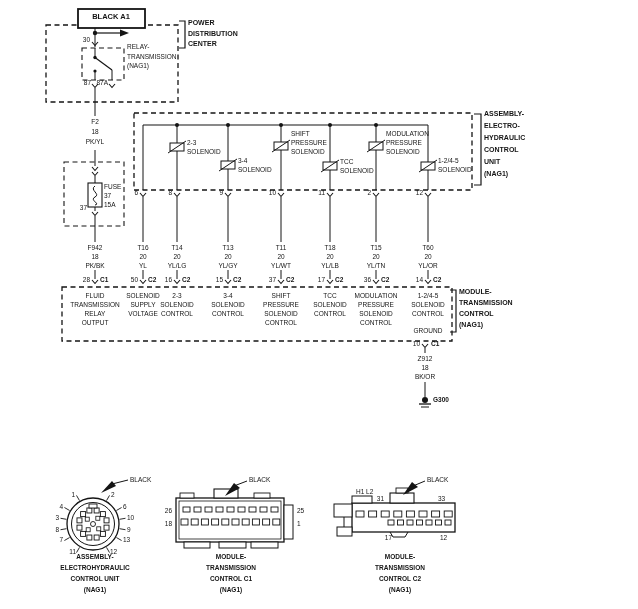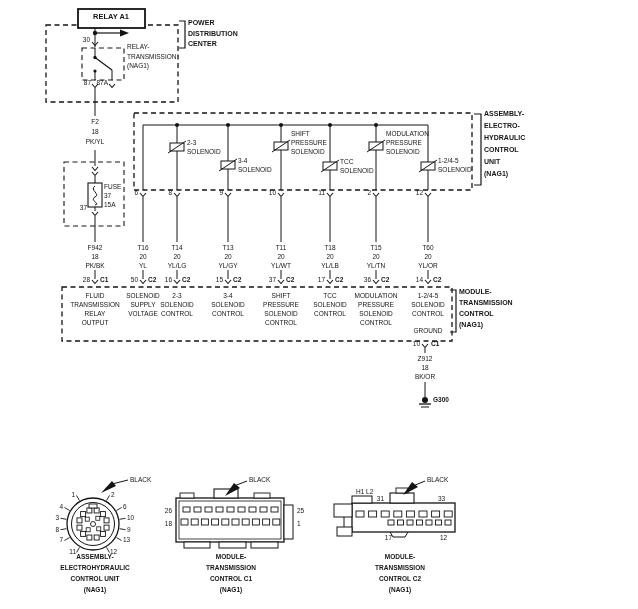--- a/index.html
+++ b/index.html
@@ -192,21 +192,21 @@
       <rect x="388" y="520" width="6" height="5" fill="#fff" stroke="#141414" stroke-width="0.9"></rect>
       <rect x="397.5" y="520" width="6" height="5" fill="#fff" stroke="#141414" stroke-width="0.9"></rect>
       <rect x="407" y="520" width="6" height="5" fill="#fff" stroke="#141414" stroke-width="0.9"></rect>
       <rect x="416.5" y="520" width="6" height="5" fill="#fff" stroke="#141414" stroke-width="0.9"></rect>
       <rect x="426" y="520" width="6" height="5" fill="#fff" stroke="#141414" stroke-width="0.9"></rect>
       <rect x="435.5" y="520" width="6" height="5" fill="#fff" stroke="#141414" stroke-width="0.9"></rect>
       <rect x="445" y="520" width="6" height="5" fill="#fff" stroke="#141414" stroke-width="0.9"></rect>
       <line x1="413" y1="486" x2="425" y2="481" stroke="#141414" stroke-width="1"></line>
       <path d="M403,495 L412,482 L418,487 Z" fill="#141414" stroke="none" stroke-width="1.1"></path>
     </svg>
-<div class="t c b" style="left: 111px; top: 13px; font-size: 7.5px;">RELAY A1</div>
+<div class="t c b" style="left: 111px; top: 13px; font-size: 7.5px;">BLACK A1</div>
     <div class="t b" style="left: 188px; top: 19px; font-size: 7px;">POWER</div>
     <div class="t b" style="left: 188px; top: 29.5px; font-size: 7px;">DISTRIBUTION</div>
     <div class="t b" style="left: 188px; top: 40px; font-size: 7px;">CENTER</div>
     <div class="t r" style="left: 90px; top: 36px;">30</div>
     <div class="t" style="left: 127px; top: 43px;">RELAY-</div>
     <div class="t" style="left: 127px; top: 52.5px;">TRANSMISSION</div>
     <div class="t" style="left: 127px; top: 62px;">(NAG1)</div>
     <div class="t r" style="left: 91px; top: 79px;">87</div>
     <div class="t r" style="left: 108px; top: 79px;">87A</div>
     <div class="t c" style="left: 95px; top: 118px;">F2</div>

